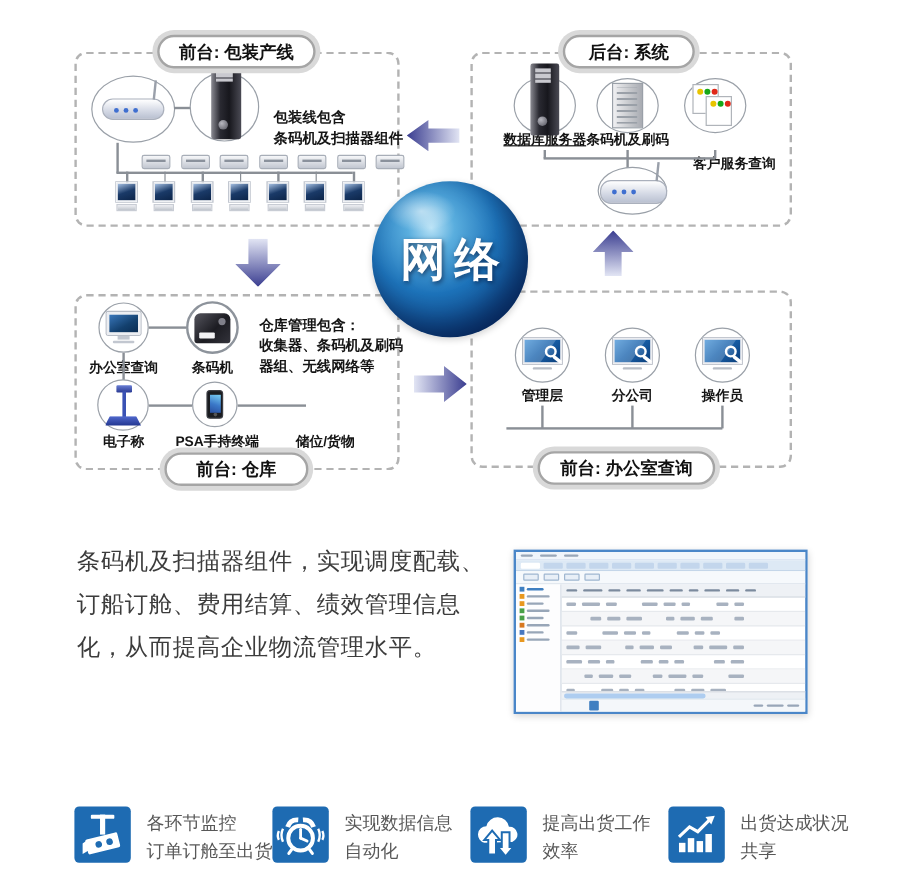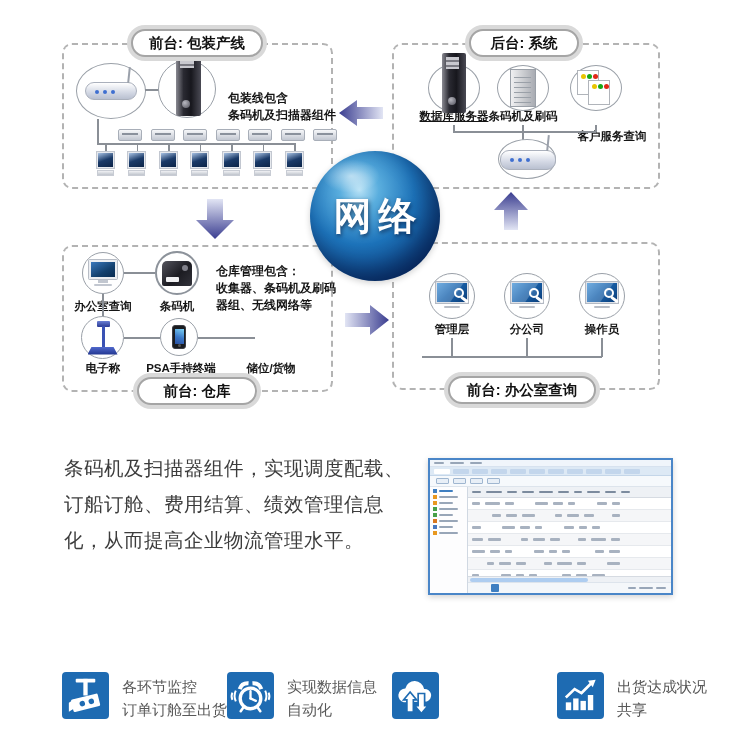--- a/index.html
+++ b/index.html
@@ -576,20 +576,24 @@
   </div>
 
   <div class="feature" style="left:392px;">
     <div class="ficon" style="background: rgb(30, 107, 178);">
       <svg width="47" height="47" viewBox="0 0 48 48">
         <path d="M12 31 a7.2 7.2 0 0 1 1.6-14.2 a9.8 9.8 0 0 1 19.2 .6 a6.6 6.6 0 0 1 2.8 12.8 L12 31 Z" fill="#fff"></path>
         <path d="M15.2 41 V28.5 H11.8 L18.5 20.5 L25.2 28.5 H21.8 V41 Z" fill="#fff" stroke="#1e6bb2" stroke-width="1.7"></path>
         <path d="M26.7 22 V34.5 H23.3 L30 42.5 L36.7 34.5 H33.3 V22 Z" fill="#fff" stroke="#1e6bb2" stroke-width="1.7"></path>
       </svg>
     </div>
+    <div class="ftext">
+      <div>提高出货工作</div>
+      <div>效率</div>
+    </div>
   </div>
 
   <div class="feature" style="left:557px;">
     <div class="ficon" style="background: rgb(30, 107, 178);">
       <svg width="47" height="47" viewBox="0 0 48 48">
         <rect x="9" y="31" width="5.5" height="8" fill="#fff"></rect>
         <rect x="16.5" y="27" width="5.5" height="12" fill="#fff"></rect>
         <rect x="24" y="29.5" width="5.5" height="9.5" fill="#fff"></rect>
         <rect x="31.5" y="23.5" width="5.5" height="15.5" fill="#fff"></rect>
         <path d="M9 26 L18 17.5 L25 21.5 L35 11.5" fill="none" stroke="#fff" stroke-width="2.7"></path>

